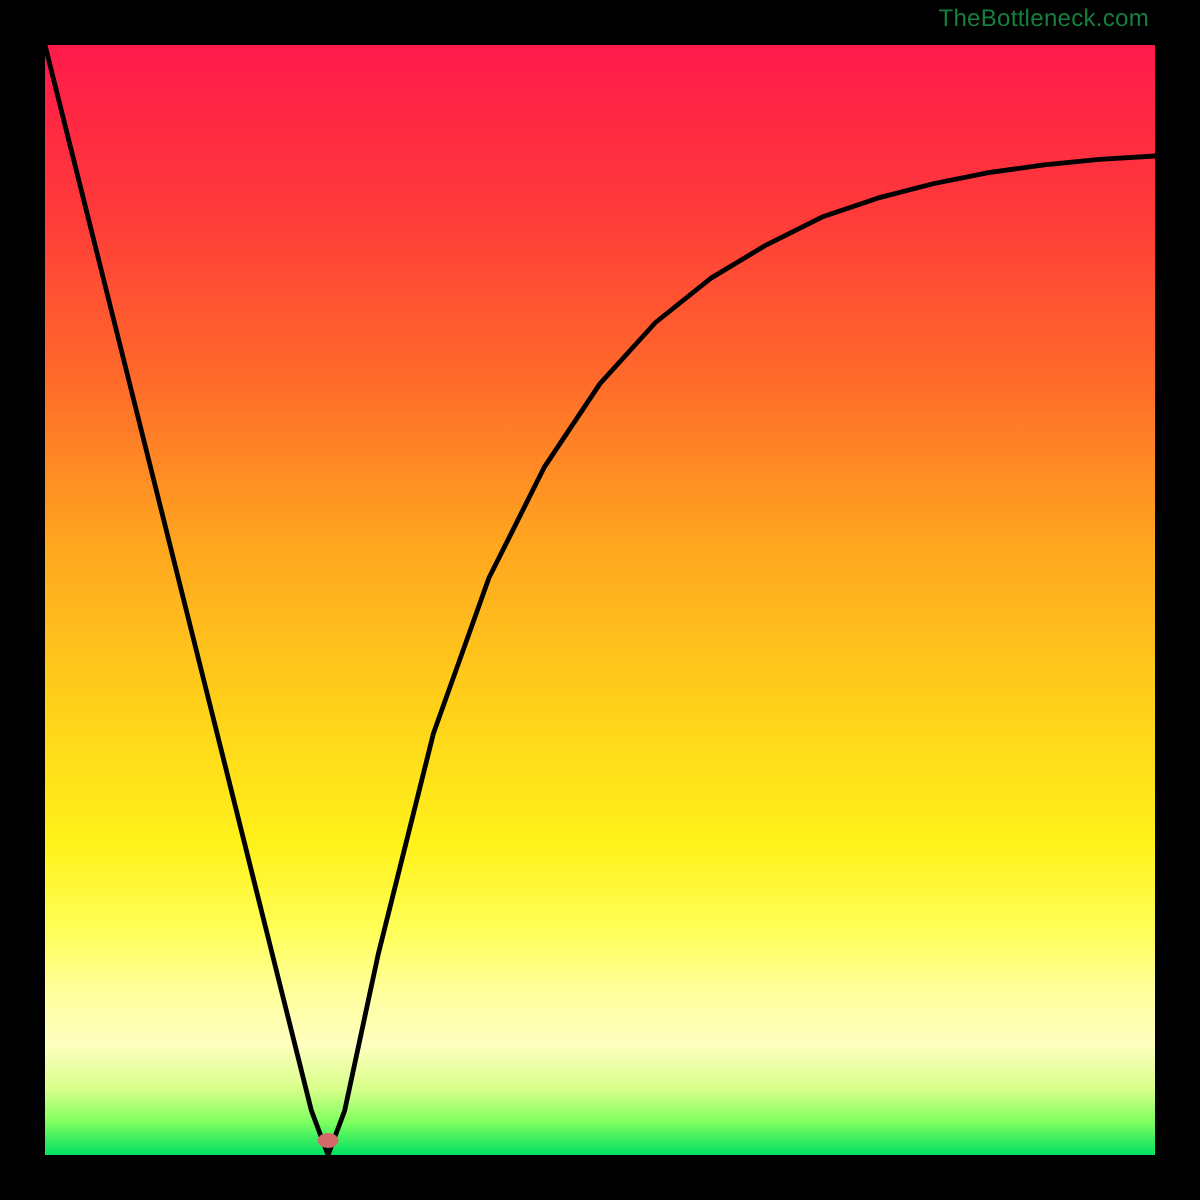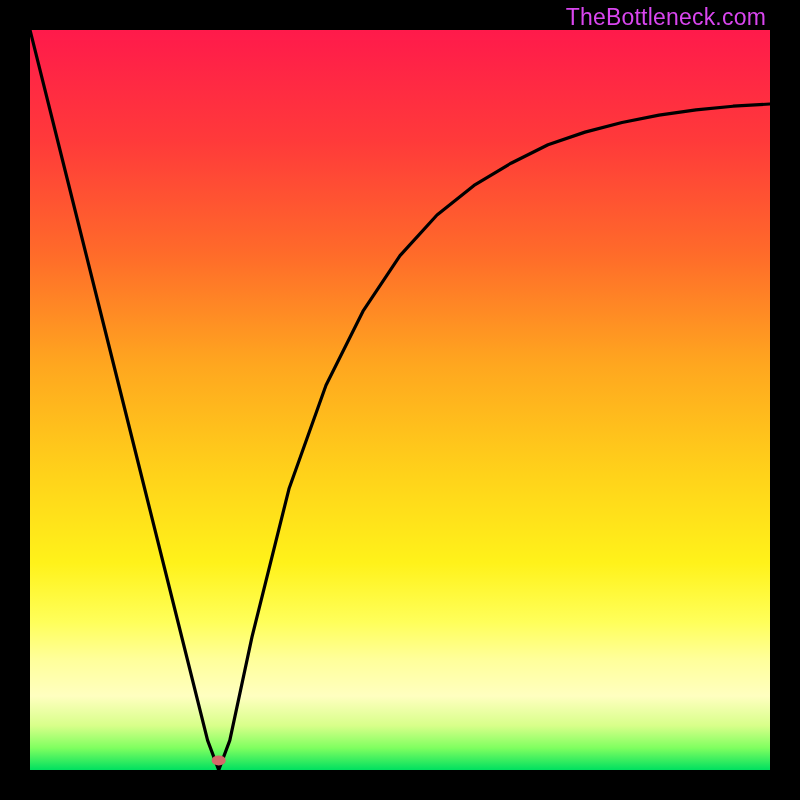--- a/index.html
+++ b/index.html
@@ -38,22 +38,22 @@
       #ffffc0 90%,
       #d8ff8a 94%,
       #80ff60 97%,
       #00e060 100%
     );
   }
   .watermark {
     position: absolute;
     top: 4px;
     right: 34px;
-    color: #d946ef;
-    font-size: 23px;
+    color: #15803d;
+    font-size: 16px;
     font-weight: 500;
     letter-spacing: 0.2px;
   }
   svg.curve {
     position: absolute;
     top: 0;
     left: 0;
     width: 740px;
     height: 740px;
   }

